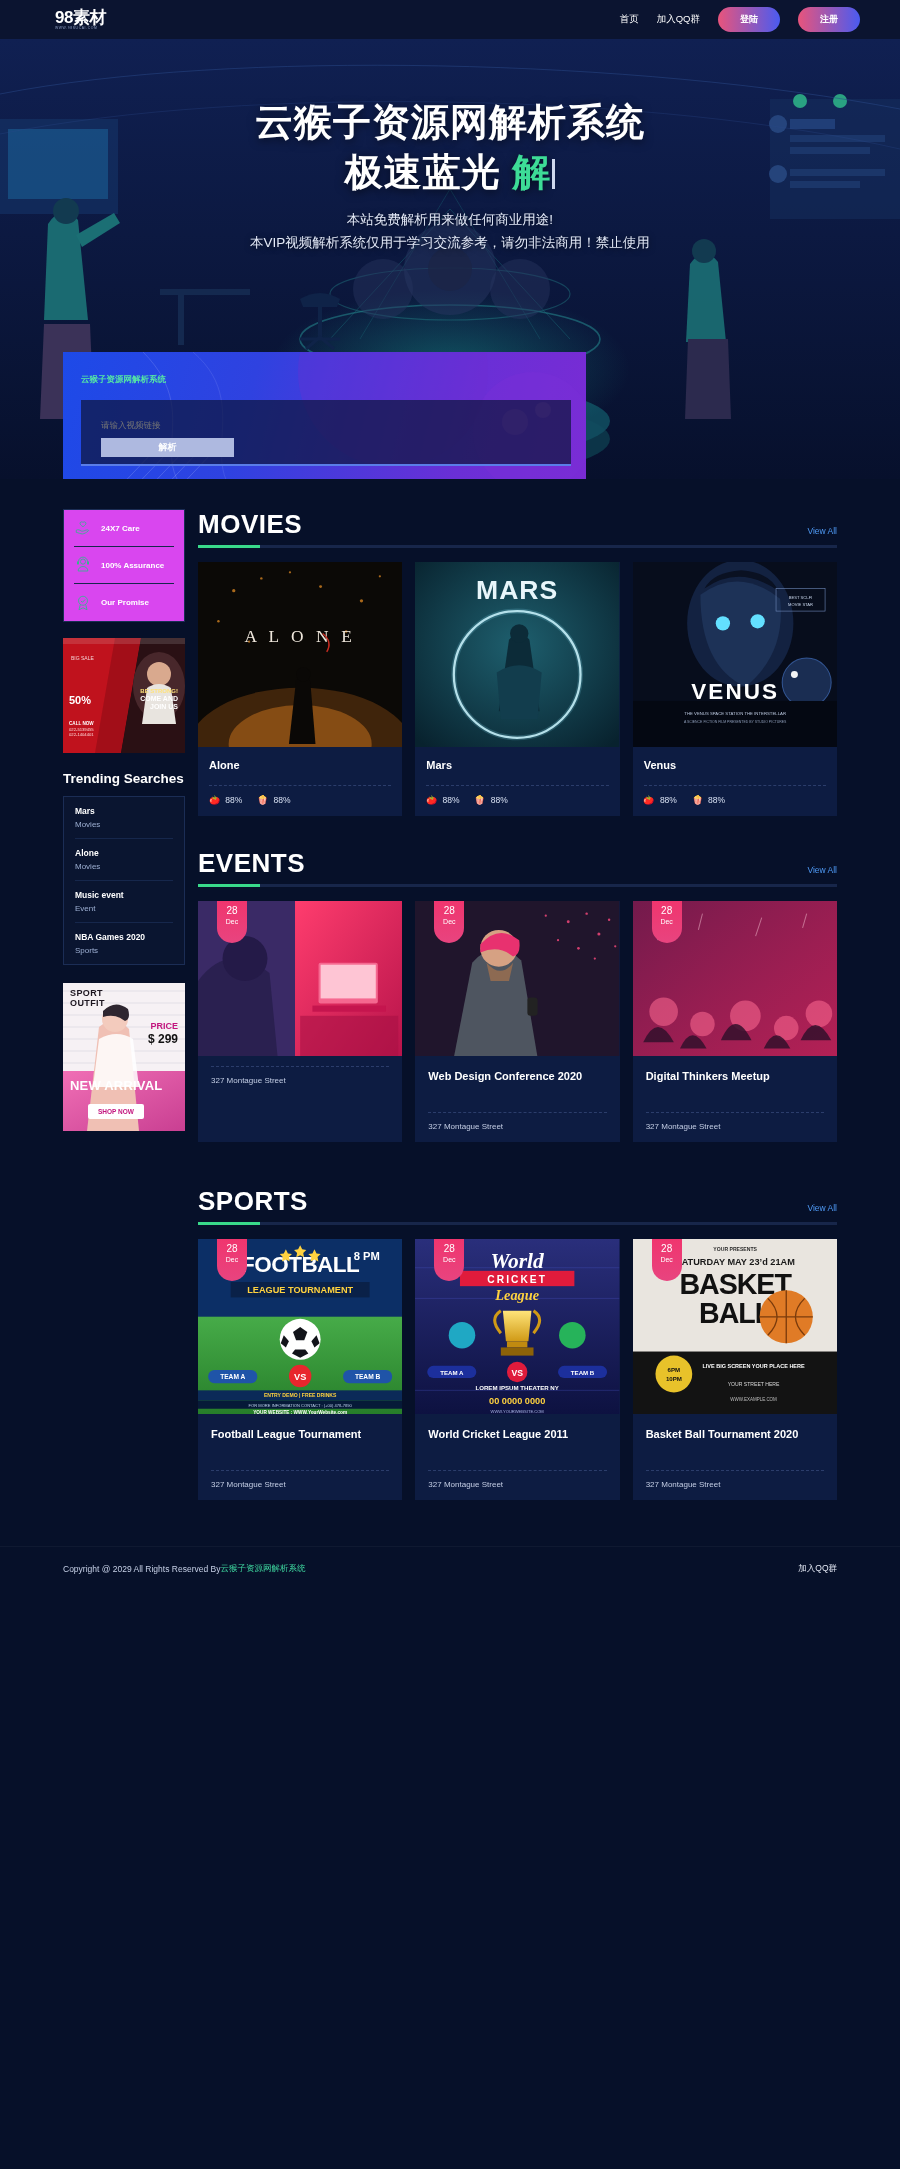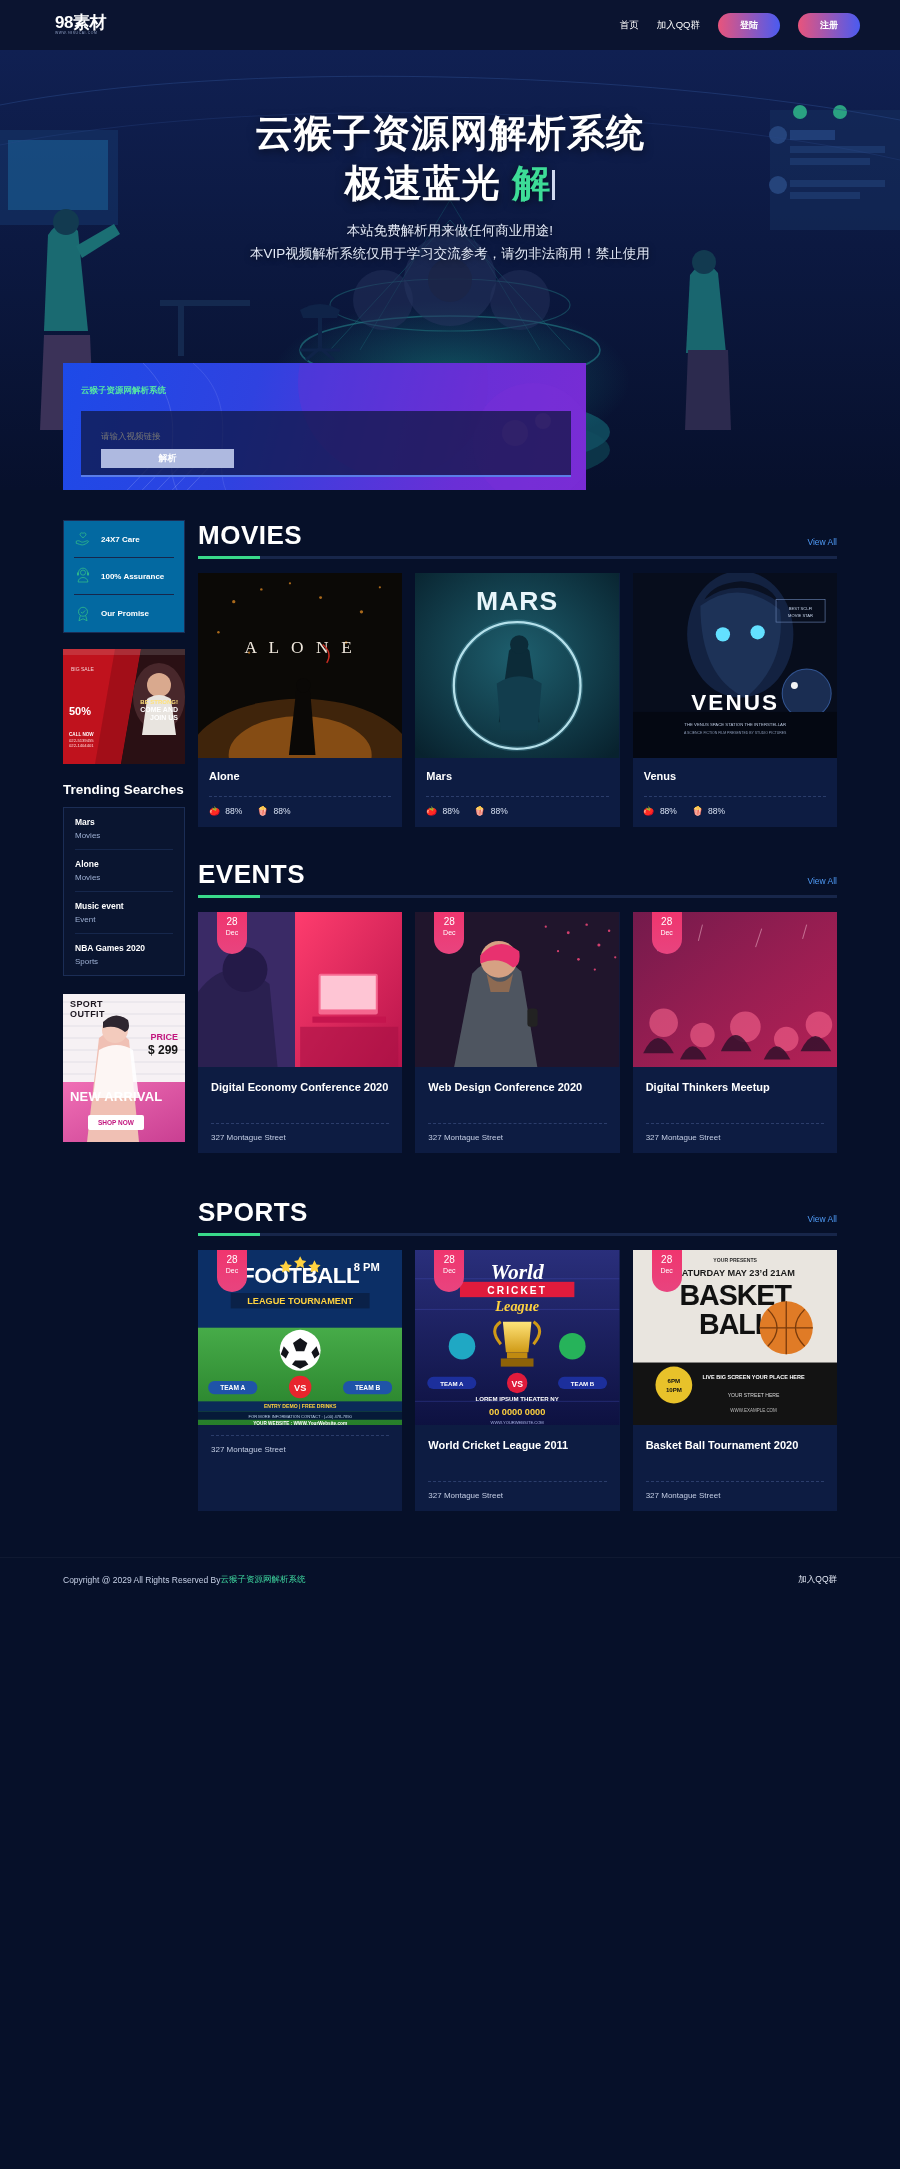--- a/index.html
+++ b/index.html
@@ -7,21 +7,21 @@
     width: 900px;
     background: #061029;
     font-family: "Liberation Sans", sans-serif;
     color: #fff;
     overflow-x: hidden;
   }
   .page { width: 900px; position: relative; }
 
   
   .header {
-    height: 50px;
+    height: 39px;
     background: #0b1430;
     display: flex;
     align-items: center;
     padding: 0 40px 0 55px;
     position: relative;
     z-index: 40;
   }
   .logo { display: flex; flex-direction: column; line-height: 1; }
   .logo-main {
     font-size: 17px; font-weight: 900; letter-spacing: -0.5px;
@@ -90,21 +90,21 @@
     background: #aeb9e0; border: none; color: #fff; font-size: 9px;
     font-weight: 700; cursor: pointer; font-family: inherit;
   }
 
   
   .content { display: flex; padding: 30px 63px 0 63px; gap: 13px; }
   .sidebar { width: 122px; flex: 0 0 122px; }
   .main { flex: 1; }
 
   .feature-box {
-    border: 1px solid #1b2d55; background: #0369a1;
+    border: 1px solid #1b2d55; background: #d946ef;
     padding: 0 10px;
   }
   .feature-row {
     display: flex; align-items: center; gap: 9px; height: 37px;
     border-bottom: 1px solid #16274c;
   }
   .feature-row:last-child { border-bottom: none; }
   .feature-ico { width: 18px; height: 18px; flex: 0 0 18px; }
   .feature-label { font-size: 8px; font-weight: 700; color: #fff; }
 
@@ -554,23 +554,20 @@
                 <circle cx="46" cy="58" r="22" fill="#241a48"></circle>
                 <rect x="118" y="62" width="58" height="40" rx="2" fill="#f86f96" opacity=".9"></rect>
                 <rect x="120" y="64" width="54" height="33" fill="#ffd6e1" opacity=".85"></rect>
                 <rect x="112" y="104" width="72" height="6" fill="#c5154e"></rect>
                 <rect x="100" y="114" width="96" height="41" fill="#a81045" opacity=".6"></rect>
               </svg>
               <div class="badge-date">
                 <div class="badge-day">28</div>
                 <div class="badge-mon">Dec</div>
               </div>
-            </div>
-            <div class="ev-body">
-              <div class="ev-title">Digital Economy Conference 2020</div>
             </div>
             <div class="ev-foot">327 Montague Street</div>
           </div>
 
           <div class="card">
             <div class="ev-thumb">
               <svg width="100%" height="155" viewBox="0 0 200 155" preserveAspectRatio="xMidYMid slice">
                 <rect width="200" height="155" fill="#20152c"></rect>
                 <g fill="#ff4a7f" opacity=".8">
                   <circle cx="150" cy="22" r="1.4"></circle>
@@ -691,20 +688,23 @@
                 <rect y="150" width="200" height="10" fill="#0b2a58"></rect>
                 <text x="100" y="157" fill="#ffd23f" font-size="5" font-weight="bold" font-family="Liberation Sans" text-anchor="middle">ENTRY DEMO | FREE DRINKS</text>
                 <rect y="160" width="200" height="8" fill="#061a38"></rect>
                 <text x="100" y="166" fill="#b9cde8" font-size="4" font-family="Liberation Sans" text-anchor="middle">FOR MORE INFORMATION CONTACT : (+00) 478-7890</text>
                 <text x="100" y="173" fill="#ffffff" font-size="4.6" font-weight="bold" font-family="Liberation Sans" text-anchor="middle">YOUR WEBSITE : WWW.YourWebsite.com</text>
               </svg>
               <div class="badge-date">
                 <div class="badge-day">28</div>
                 <div class="badge-mon">Dec</div>
               </div>
+            </div>
+            <div class="ev-body">
+              <div class="ev-title">Football League Tournament</div>
             </div>
             <div class="ev-foot">327 Montague Street</div>
           </div>
 
           <div class="card">
             <div class="ev-thumb" style="height:175px">
               <svg width="100%" height="175" viewBox="0 0 200 175" preserveAspectRatio="xMidYMid slice">
                 <rect width="200" height="175" fill="#161a52"></rect>
                 <rect width="200" height="175" fill="url(#cg)"></rect>
                 <defs>

